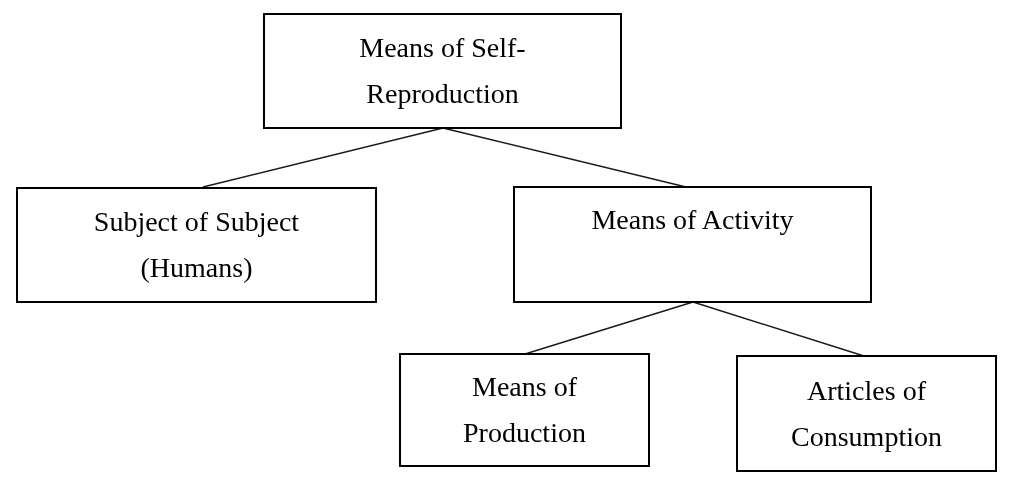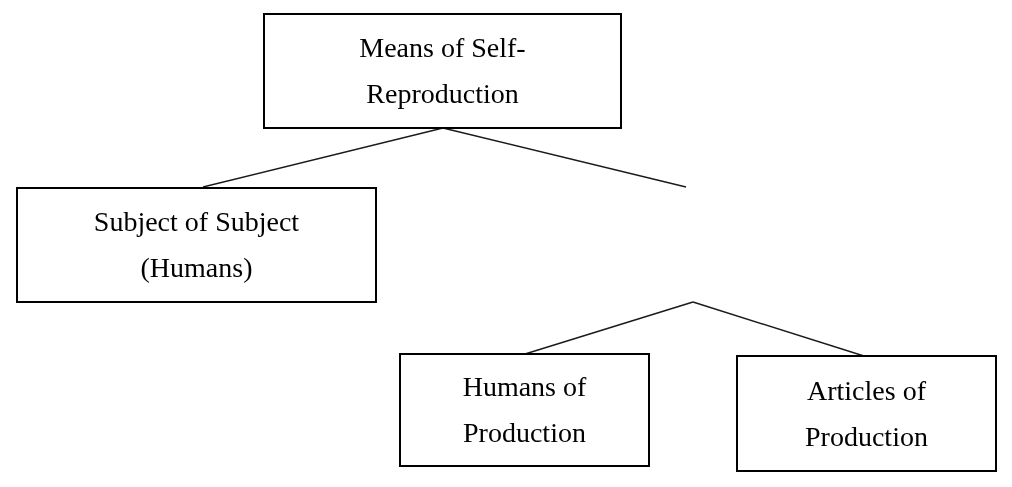--- a/index.html
+++ b/index.html
@@ -61,24 +61,27 @@
   <div class="node node-root">
     <span class="node-label">Means of Self-
 Reproduction</span>
   </div>
 
   <div class="node node-subject">
     <span class="node-label">Subject of Subject
 (Humans)</span>
   </div>
 
+  <div class="node node-means-activity">
+    <span class="node-label">Means of Activity</span>
+  </div>
 
   <div class="node node-means-production">
-    <span class="node-label">Humans of
+    <span class="node-label">Means of
 Production</span>
   </div>
 
   <div class="node node-articles">
     <span class="node-label">Articles of
-Production</span>
+Consumption</span>
   </div>
 
 </div>
 
 </body></html>

